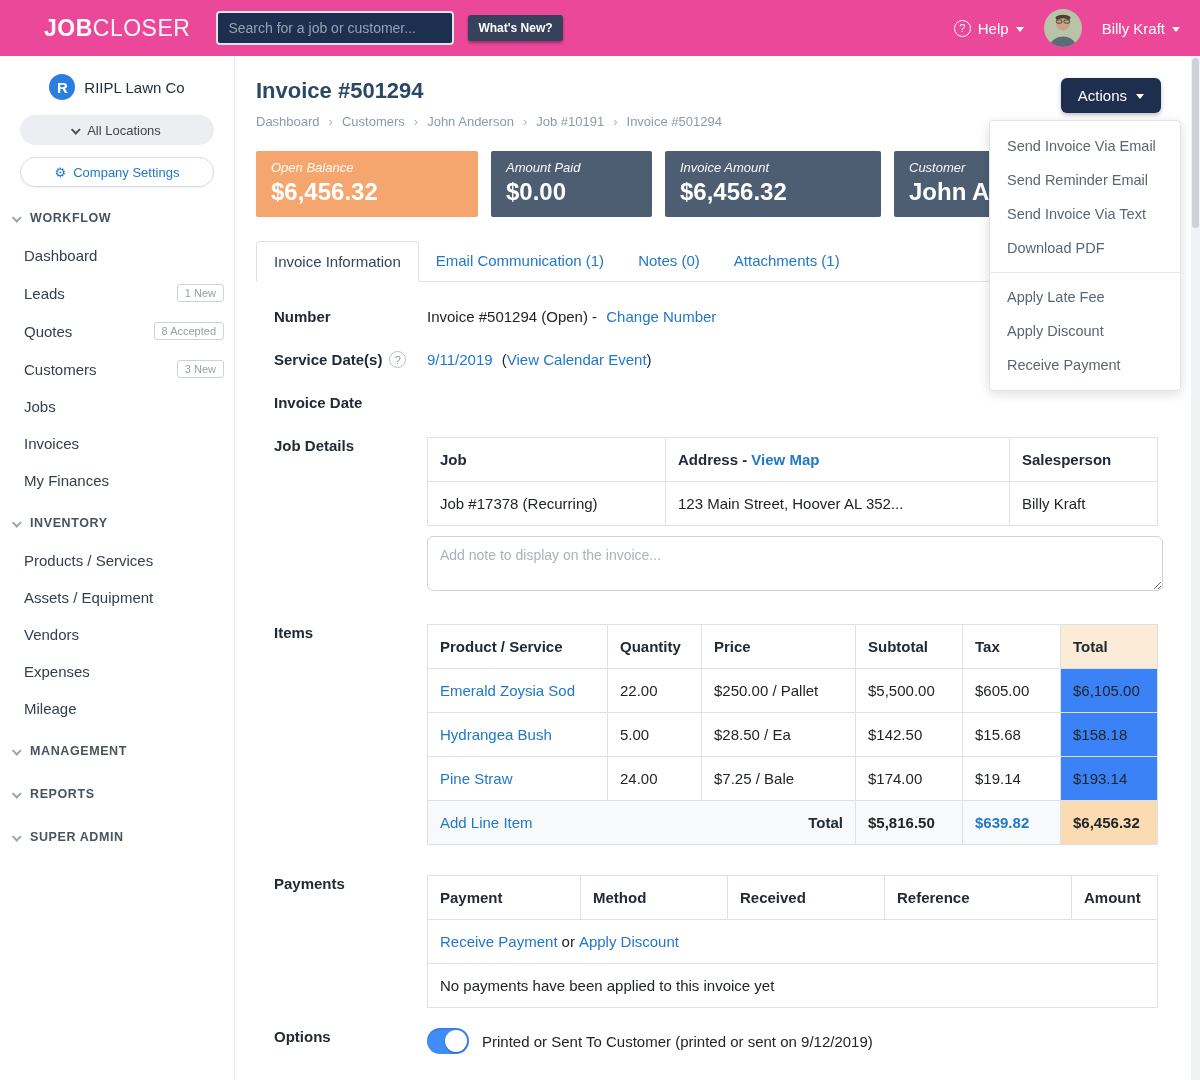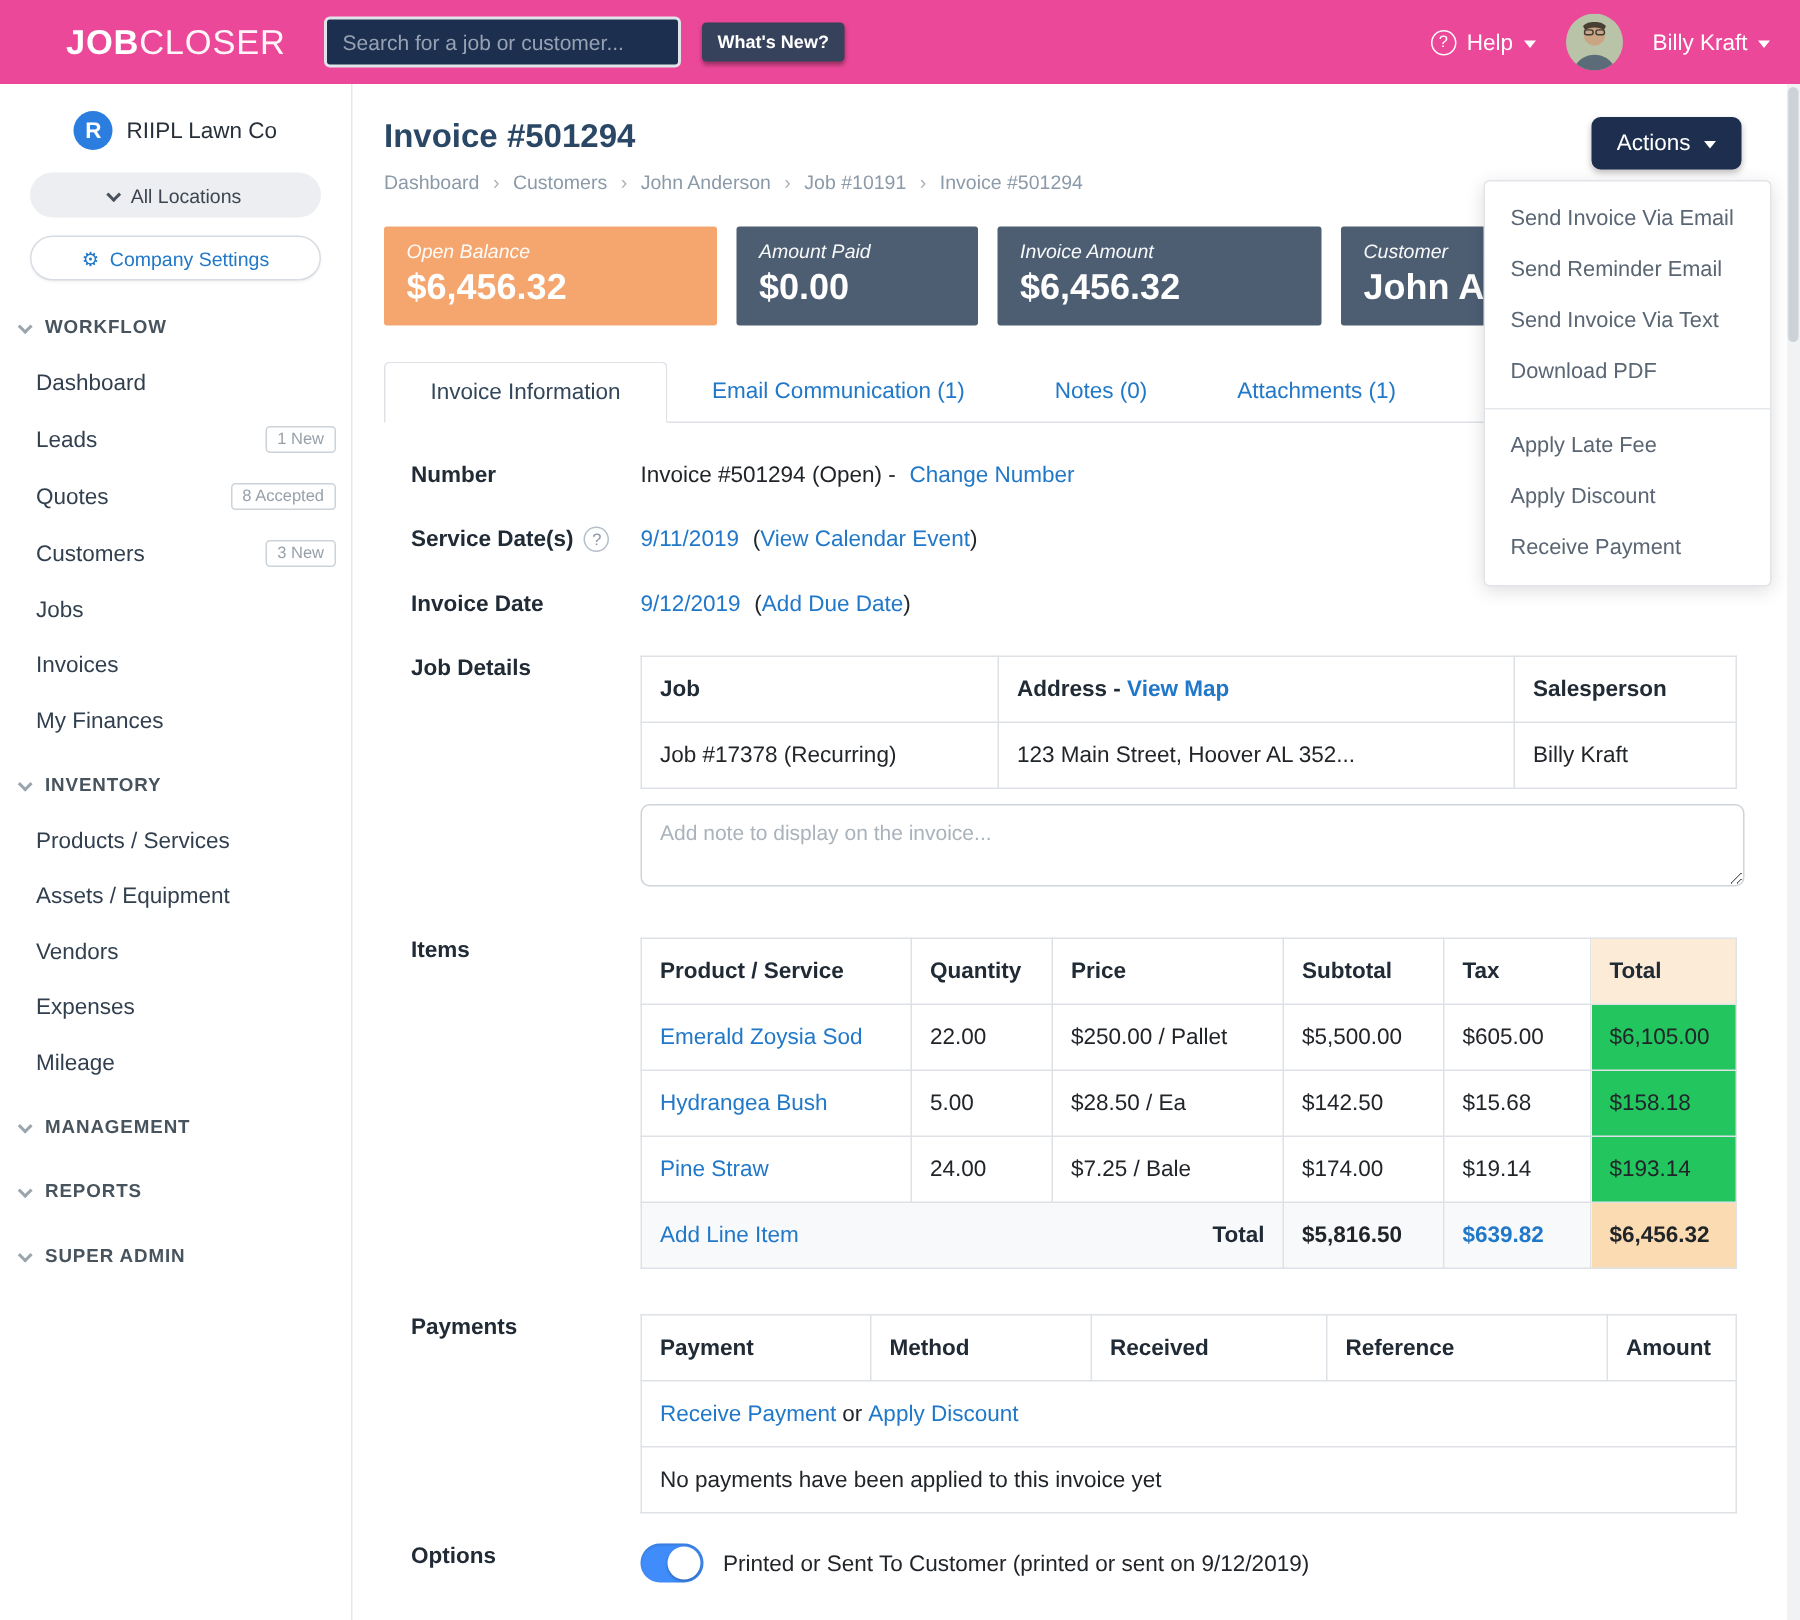--- a/index.html
+++ b/index.html
@@ -71,21 +71,21 @@
 
   .stats { display:flex; gap:13px; margin-top:22px; }
   .stat { height:66px; padding:9px 15px; color:#fff; border-radius:2px; }
   .stat-label { font-size:13px; font-style:italic; opacity:.96; }
   .stat-value { font-size:24px; font-weight:bold; margin-top:3px; white-space:nowrap; }
   .stat.orange { background:#f5a66f; width:222px; }
   .stat.slate  { background:#4d5e73; }
   .stat.s1 { width:161px; } .stat.s2 { width:216px; } .stat.s3 { width:196px; }
 
   .tabs { display:flex; margin-top:24px; border-bottom:1px solid #dee2e6; }
-  .tab { padding:11px 30px; font-size:15px; color:#2178c9; cursor:pointer; }
+  .tab { padding:11px 17px; font-size:15px; color:#2178c9; cursor:pointer; }
   .tab.active { background:#fff; border:1px solid #dee2e6; border-bottom:1px solid #fff;
     border-radius:4px 4px 0 0; color:#33465a; margin-bottom:-1px; }
 
   .fields { margin-top:26px; }
   .field { display:flex; align-items:flex-start; margin-bottom:26px; }
   .field-label { width:171px; padding-left:18px; font-weight:bold; color:#212b36; flex:0 0 auto;
     display:flex; align-items:center; gap:7px; }
   .field-value { flex:1; }
   .help-circle { width:17px; height:17px; border:1px solid #b6bfc8; border-radius:50%; color:#8a97a5;
     font-size:11px; font-weight:normal; display:inline-flex; align-items:center; justify-content:center; cursor:pointer; }
@@ -93,21 +93,21 @@
   table { border-collapse:collapse; width:730px; font-size:15px; table-layout:fixed; }
   th, td { border:1px solid #dee2e6; padding:13px 12px; text-align:left; vertical-align:middle;
     overflow:hidden; white-space:nowrap; }
   th { font-weight:bold; color:#212b36; }
   .note-box { margin-top:10px; width:736px; height:55px; border:1px solid #ced4da; border-radius:6px;
     padding:10px 12px; font-size:14px; color:#495057; resize:vertical;
     font-family:"Liberation Sans", sans-serif; }
   .note-box::placeholder { color:#aab2bb; }
 
   .th-total  { background:#fcecd7; }
-  .td-total  { background:#22c55e; }
+  .td-total  { background:#3b82f6; }
   .tf-total  { background:#fbdcb2; font-weight:bold; }
   .items-footer td { background:#f8f9fa; }
   .items-footer .tf-total { background:#fbdcb2; }
   .foot-flex { display:flex; justify-content:space-between; align-items:center; }
   .foot-total-label { font-weight:bold; color:#212b36; }
   .bold { font-weight:bold; }
   .tax-total { color:#2178c9; font-weight:bold; }
 
   .pay-msg td { white-space:normal; }
   .or-text { color:#212529; margin:0 4px; }
@@ -314,24 +314,20 @@
       <div class="field-value">
         <a class="link">9/11/2019</a>
         <span class="paren date-paren">(</span><a class="link">View Calendar Event</a><span class="paren">)</span>
       </div>
     </div>
 
     <div class="field">
       <div class="field-label">
           <span>Invoice Date</span>
         </div>
-      <div class="field-value">
-        <a class="link">9/12/2019</a>
-        <span class="paren date-paren">(</span><a class="link">Add Due Date</a><span class="paren">)</span>
-      </div>
     </div>
 
     <div class="field" style="margin-bottom:30px;">
       <div class="field-label">
           <span>Job Details</span>
         </div>
       <div class="field-value">
         <table class="job-table">
           <colgroup>
               <col style="width:238px">

